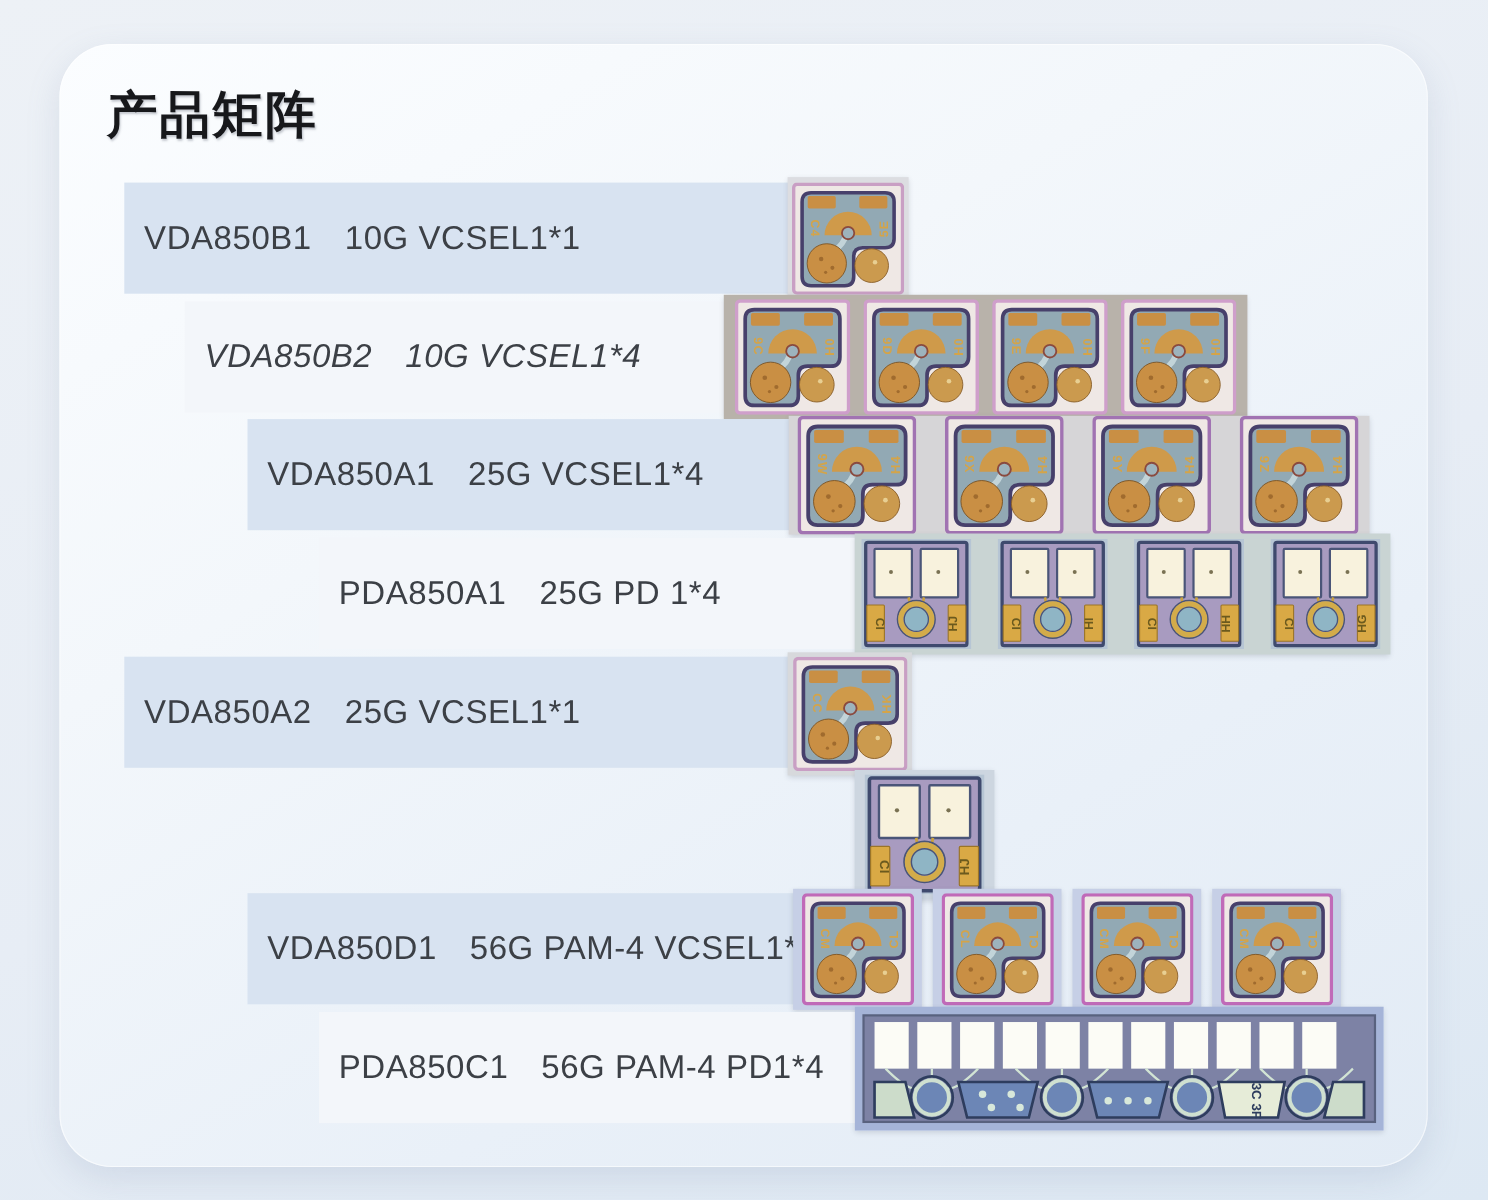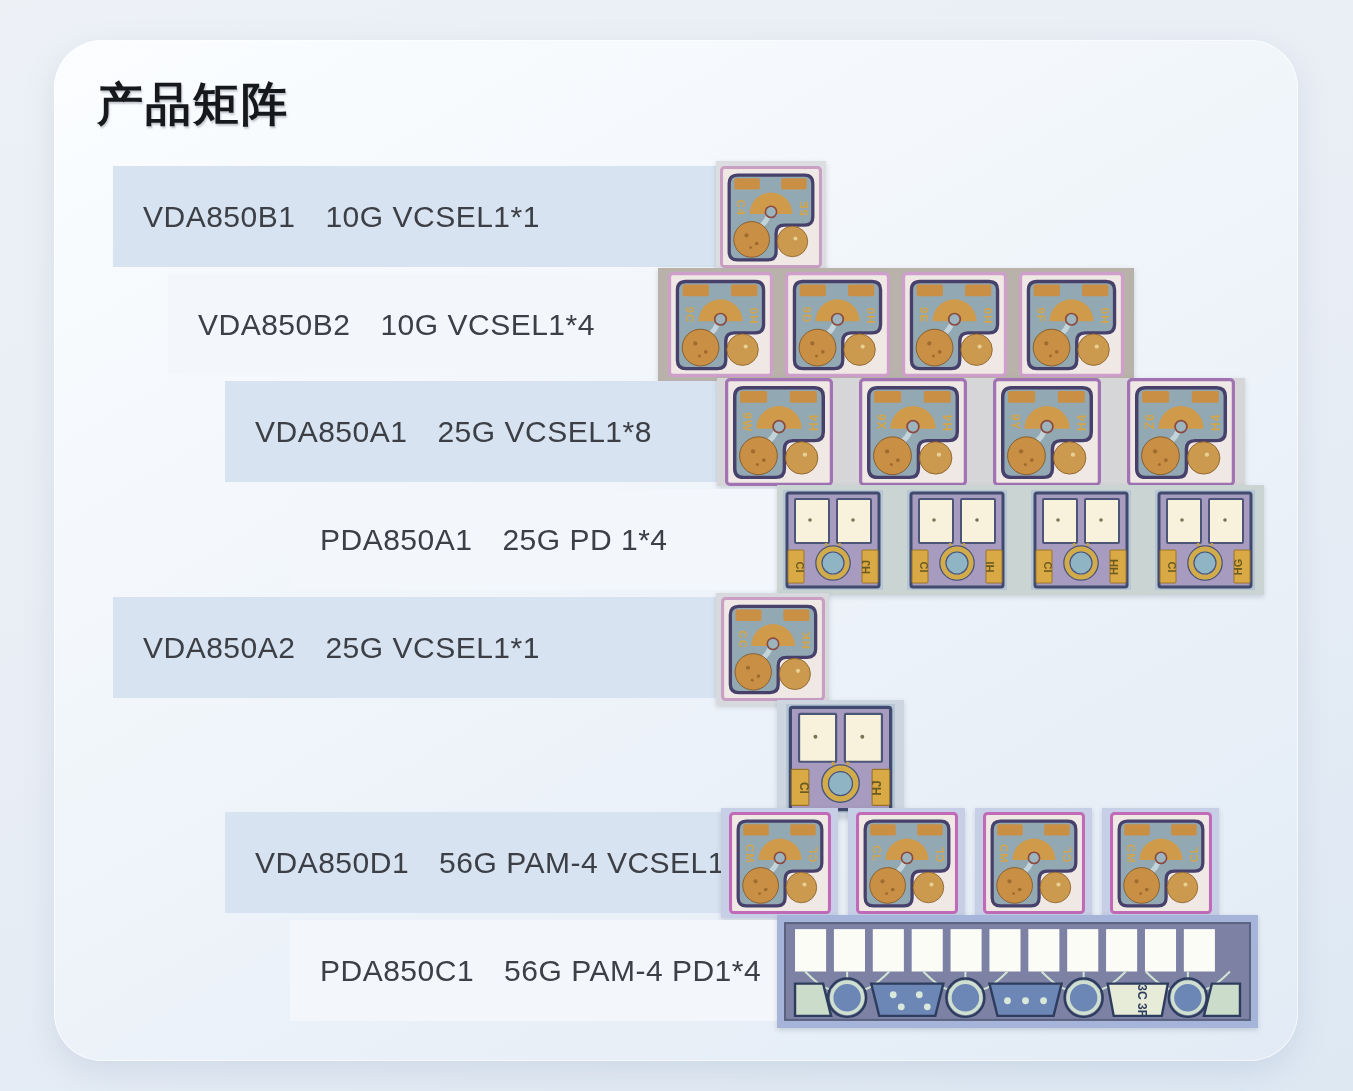--- a/index.html
+++ b/index.html
@@ -15,21 +15,21 @@
     background:linear-gradient(150deg,#fbfdff 0%,#f3f7fb 35%,#e9f0f8 70%,#e2ebf5 100%);
     box-shadow:0 10px 30px rgba(120,140,170,0.18), inset 0 0 0 1px rgba(255,255,255,0.6);
   }
   #page-title{
     position:absolute;left:97px;top:74px;
     font-size:46px;font-weight:700;color:#17181b;letter-spacing:2px;
     text-shadow:1px 2px 2px rgba(30,40,60,0.25);
   }
   .bar{
     position:absolute;height:101px;display:flex;align-items:center;
-    padding-left:30px;box-sizing:border-box;
+    padding-left:18px;box-sizing:border-box;
   }
   .bar.blue{background:#d8e3f1;}
   .bar.white{background:#f3f6fa;}
   .row-label{font-size:30px;color:#3c4046;letter-spacing:0.5px;white-space:nowrap;}
   .row-label .model{margin-right:30px;}
   .chipbox{
     position:absolute;display:flex;align-items:center;box-sizing:border-box;
     box-shadow:0 2px 5px rgba(60,70,90,0.20);
   }
   .chipbox svg{display:block;flex:0 0 auto;}
@@ -61,21 +61,21 @@
     <circle cx="26" cy="68" r="2" fill="#a06b2e"></circle>
           <circle cx="36" cy="76" r="1.8" fill="#a06b2e"></circle>
           <circle cx="30" cy="80" r="1.4" fill="#a06b2e"></circle>
     <circle cx="71" cy="74" r="15" fill="#cb9a4e" stroke="#8a5f2a" stroke-width="0.8"></circle>
     <circle cx="74" cy="71" r="2" fill="#e8cf92"></circle>
     <text x="17" y="41" transform="rotate(90 17 41)" fill="#d4a449" font-size="11" font-weight="bold" letter-spacing="1" text-anchor="middle" font-family="Liberation Sans, sans-serif">C4</text>
     <text x="86" y="41" transform="rotate(-90 86 41)" fill="#d4a449" font-size="11" font-weight="bold" letter-spacing="1" text-anchor="middle" font-family="Liberation Sans, sans-serif">5E</text>
   </svg>
       </div>
     </div>
-    <div class="bar white" style="top: 274px; left: 168px; width: 490px;">
+    <div class="bar white" style="top: 274px; left: 168px; width: 490px; font-style: italic;">
       <div class="row-label"><span class="model">VDA850B2</span><span class="spec">10G VCSEL1*4</span></div>
     </div>
     <div class="chipbox" style="left: 658px; top: 268px; width: 476px; height: 113px; background: rgb(184, 178, 170); padding: 0px 10px; gap: 12px;">
       <div style="width:105px;height:105px">
         <svg viewBox="0 0 100 100" xmlns="http://www.w3.org/2000/svg">
     <rect x="1.5" y="1.5" width="97" height="97" rx="3" fill="#efe8e5" stroke="#cf9fcb" stroke-width="3"></rect>
     <path d="M9 17 q0-8 8-8 h66 q8 0 8 8 v33 q0 8-8 8 h-20 q-8 0-8 8 v18 q0 8-8 8 h-30 q-8 0-8-8 z" fill="#92a9b4" stroke="#47406b" stroke-width="3.2" stroke-linejoin="round"></path>
     <rect x="14" y="12" width="25" height="11" rx="1.5" fill="#c98f44"></rect>
     <rect x="60" y="12" width="25" height="11" rx="1.5" fill="#c98f44"></rect>
     <path d="M47 50 C44 57 39 60 34 63" stroke="#c2d4d9" stroke-width="5" fill="none" stroke-linecap="round"></path>
@@ -143,21 +143,21 @@
           <circle cx="36" cy="76" r="1.8" fill="#a06b2e"></circle>
           <circle cx="30" cy="80" r="1.4" fill="#a06b2e"></circle>
     <circle cx="71" cy="74" r="15" fill="#cb9a4e" stroke="#8a5f2a" stroke-width="0.8"></circle>
     <circle cx="74" cy="71" r="2" fill="#e8cf92"></circle>
     <text x="17" y="41" transform="rotate(90 17 41)" fill="#d4a449" font-size="11" font-weight="bold" letter-spacing="1" text-anchor="middle" font-family="Liberation Sans, sans-serif">9F</text>
     <text x="86" y="41" transform="rotate(-90 86 41)" fill="#d4a449" font-size="11" font-weight="bold" letter-spacing="1" text-anchor="middle" font-family="Liberation Sans, sans-serif">H0</text>
   </svg>
       </div>
     </div>
     <div class="bar blue" style="top: 381px; left: 225px; width: 493px;">
-      <div class="row-label"><span class="model">VDA850A1</span><span class="spec">25G VCSEL1*8</span></div>
+      <div class="row-label"><span class="model">VDA850A1</span><span class="spec">25G VCSEL1*4</span></div>
     </div>
     <div class="chipbox" style="left: 717px; top: 378px; width: 528px; height: 108px; background: rgb(214, 213, 215); padding: 0px 8px; gap: 26px;">
       <div style="width:108px;height:108px">
         <svg viewBox="0 0 100 100" xmlns="http://www.w3.org/2000/svg">
     <rect x="1.5" y="1.5" width="97" height="97" rx="3" fill="#efe8e5" stroke="#a173b2" stroke-width="3"></rect>
     <path d="M9 17 q0-8 8-8 h66 q8 0 8 8 v33 q0 8-8 8 h-20 q-8 0-8 8 v18 q0 8-8 8 h-30 q-8 0-8-8 z" fill="#92a9b4" stroke="#47406b" stroke-width="3.2" stroke-linejoin="round"></path>
     <rect x="14" y="12" width="25" height="11" rx="1.5" fill="#c98f44"></rect>
     <rect x="60" y="12" width="25" height="11" rx="1.5" fill="#c98f44"></rect>
     <path d="M47 50 C44 57 39 60 34 63" stroke="#c2d4d9" stroke-width="5" fill="none" stroke-linecap="round"></path>
     <path d="M29 47 A21 21 0 1 1 71 47 Z" fill="#cf9a4a"></path>

